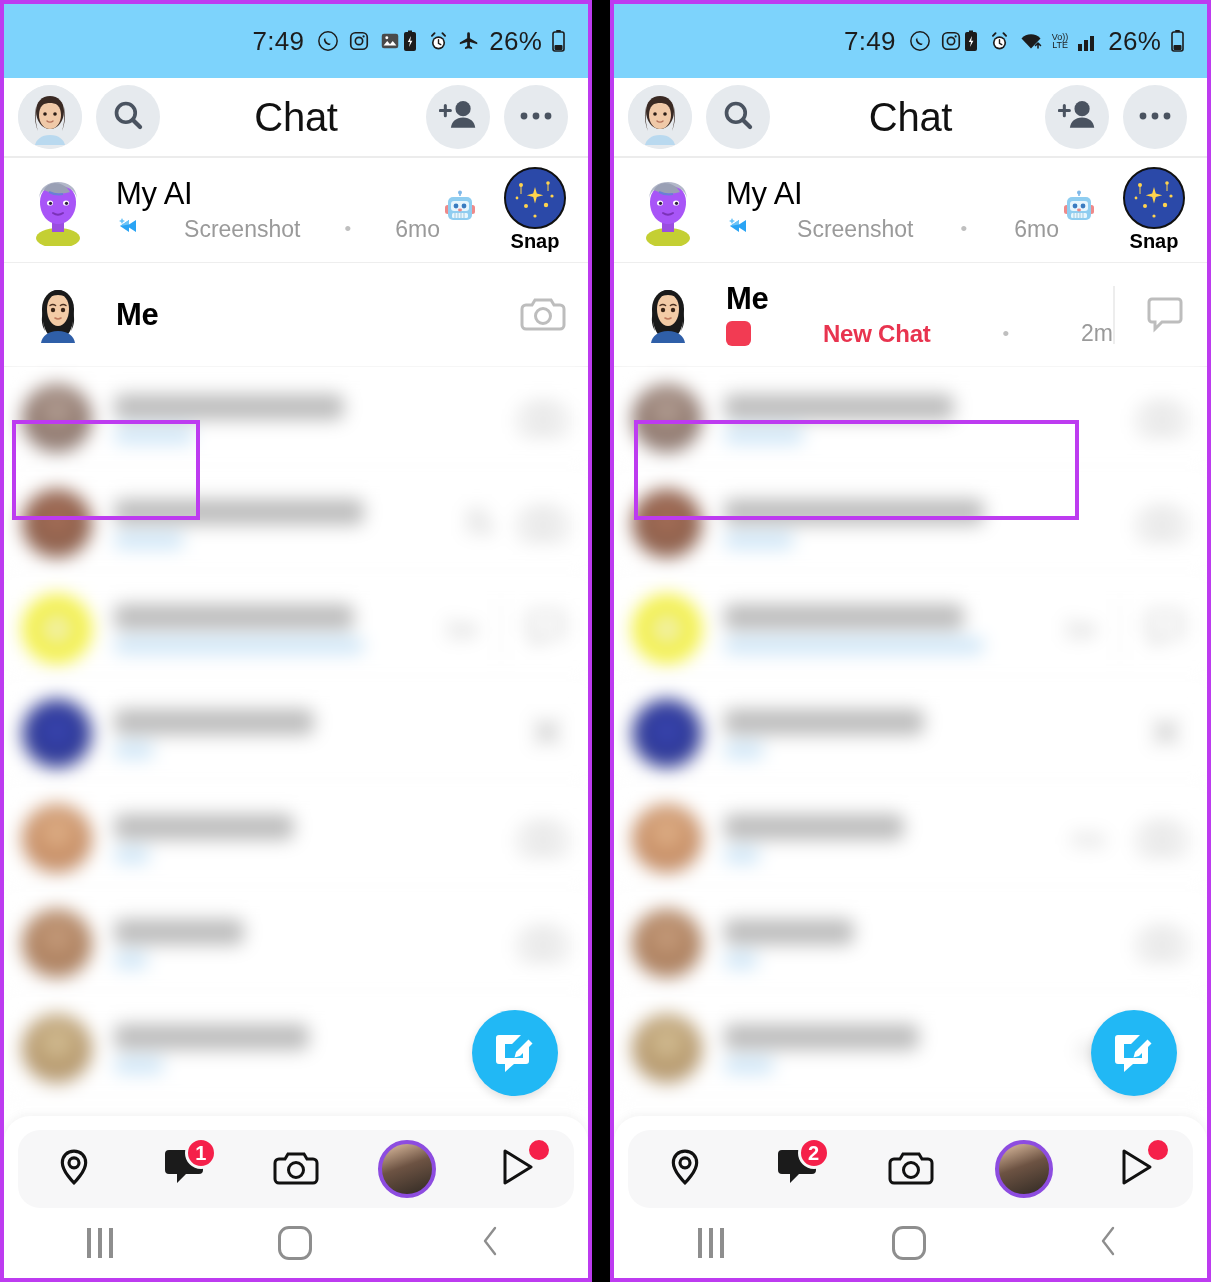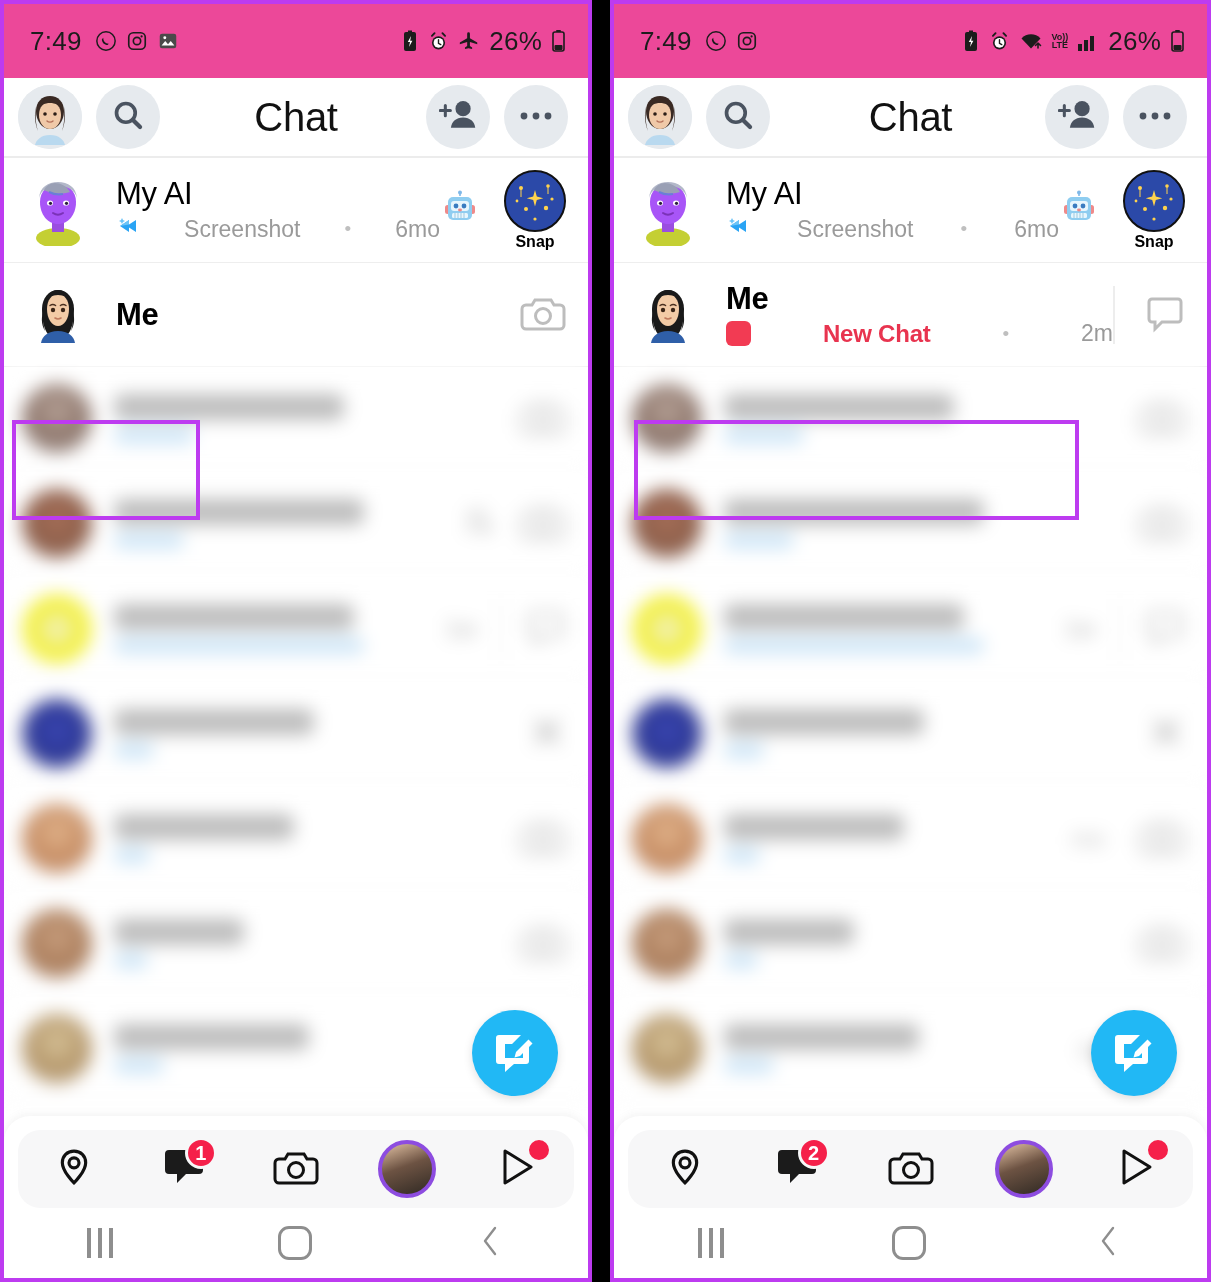--- a/index.html
+++ b/index.html
@@ -17,34 +17,34 @@
     background:#fff;
     border:4px solid #bd3bf0;
     overflow:hidden;
   }
   .phone.left  { width:592px; }
   .phone.right { width:601px; margin-left:18px; }
 
   
   .statusbar {
     height:74px;
-    display:flex; align-items:center; justify-content:space-between;
+    display:flex; align-items:center; justify-content:flex-end;
     padding:0 22px 0 26px;
     font-size:25px; color:#1c1c1c;
-    background:#ec4899;
+    background:#7dd3fc;
   }
   .sb-left, .sb-right { display:flex; align-items:center; gap:9px; }
   .sb-time { font-size:26px; letter-spacing:.3px; margin-right:4px; }
   .sb-ico { font-size:21px; line-height:1; display:inline-block; }
   .sb-ico svg { display:block; }
   .sb-pct { font-size:26px; letter-spacing:.2px; }
 
   .volte {
     font-size:9px; line-height:8px; text-align:center;
-    font-family:"Liberation Sans",sans-serif; font-weight:bold; color:#1c1c1c;
+    font-family:"Liberation Sans",sans-serif; font-weight:normal; color:#1c1c1c;
   }
 
   
   .header {
     height:78px;
     display:flex; align-items:center;
     padding:0 20px 0 14px;
     background:#fff;
     position:relative;
   }
@@ -85,21 +85,21 @@
   .row-sub  { font-size:23px; color:#9a9a9a; display:flex; align-items:center; gap:9px; margin-top:3px;justify-content:space-between; }
   .row-sub .dot { color:#bfbfbf; font-size:19px; }
   .row-right { display:flex; align-items:center; gap:24px; padding-right:22px; flex:0 0 auto; }
 
   .sq-outline { width:22px; height:22px; border:3px solid #f2566b; border-radius:5px; display:inline-block; }
   .sq-filled  { width:25px; height:25px; background:#f23b53; border-radius:6px; display:inline-block; }
   .newsnap-txt { color:#e8344f; font-weight:bold; font-size:24px; letter-spacing:-0.2px; }
 
   .snap-story { width:62px; height:62px; border-radius:50%; border:2.5px solid #111; position:relative; overflow:hidden;
                 background:radial-gradient(circle at 50% 45%, #2b49a8 0%, #243e93 60%, #1e3585 100%); }
-  .snap-label { font-size:16px; font-weight:bold; color:#000; text-align:center; margin-top:1px; }
+  .snap-label { font-size:20px; font-weight:bold; color:#000; text-align:center; margin-top:1px; }
   .snap-wrap { display:flex; flex-direction:column; align-items:center; }
 
   .blur-row { filter:blur(9px); }
   .blur-row .row-name { background:#bdbdbd; color:transparent; border-radius:8px; display:inline-block; height:26px; }
   .blur-row .row-sub  { }
   .blur-chip { background:#cfe6f7; border-radius:7px; height:17px; display:inline-block; }
   .blur-av { border-radius:50%; width:70px; height:70px; }
   .vsep { width:2px; height:58px; background:#ededed; }
 
   

